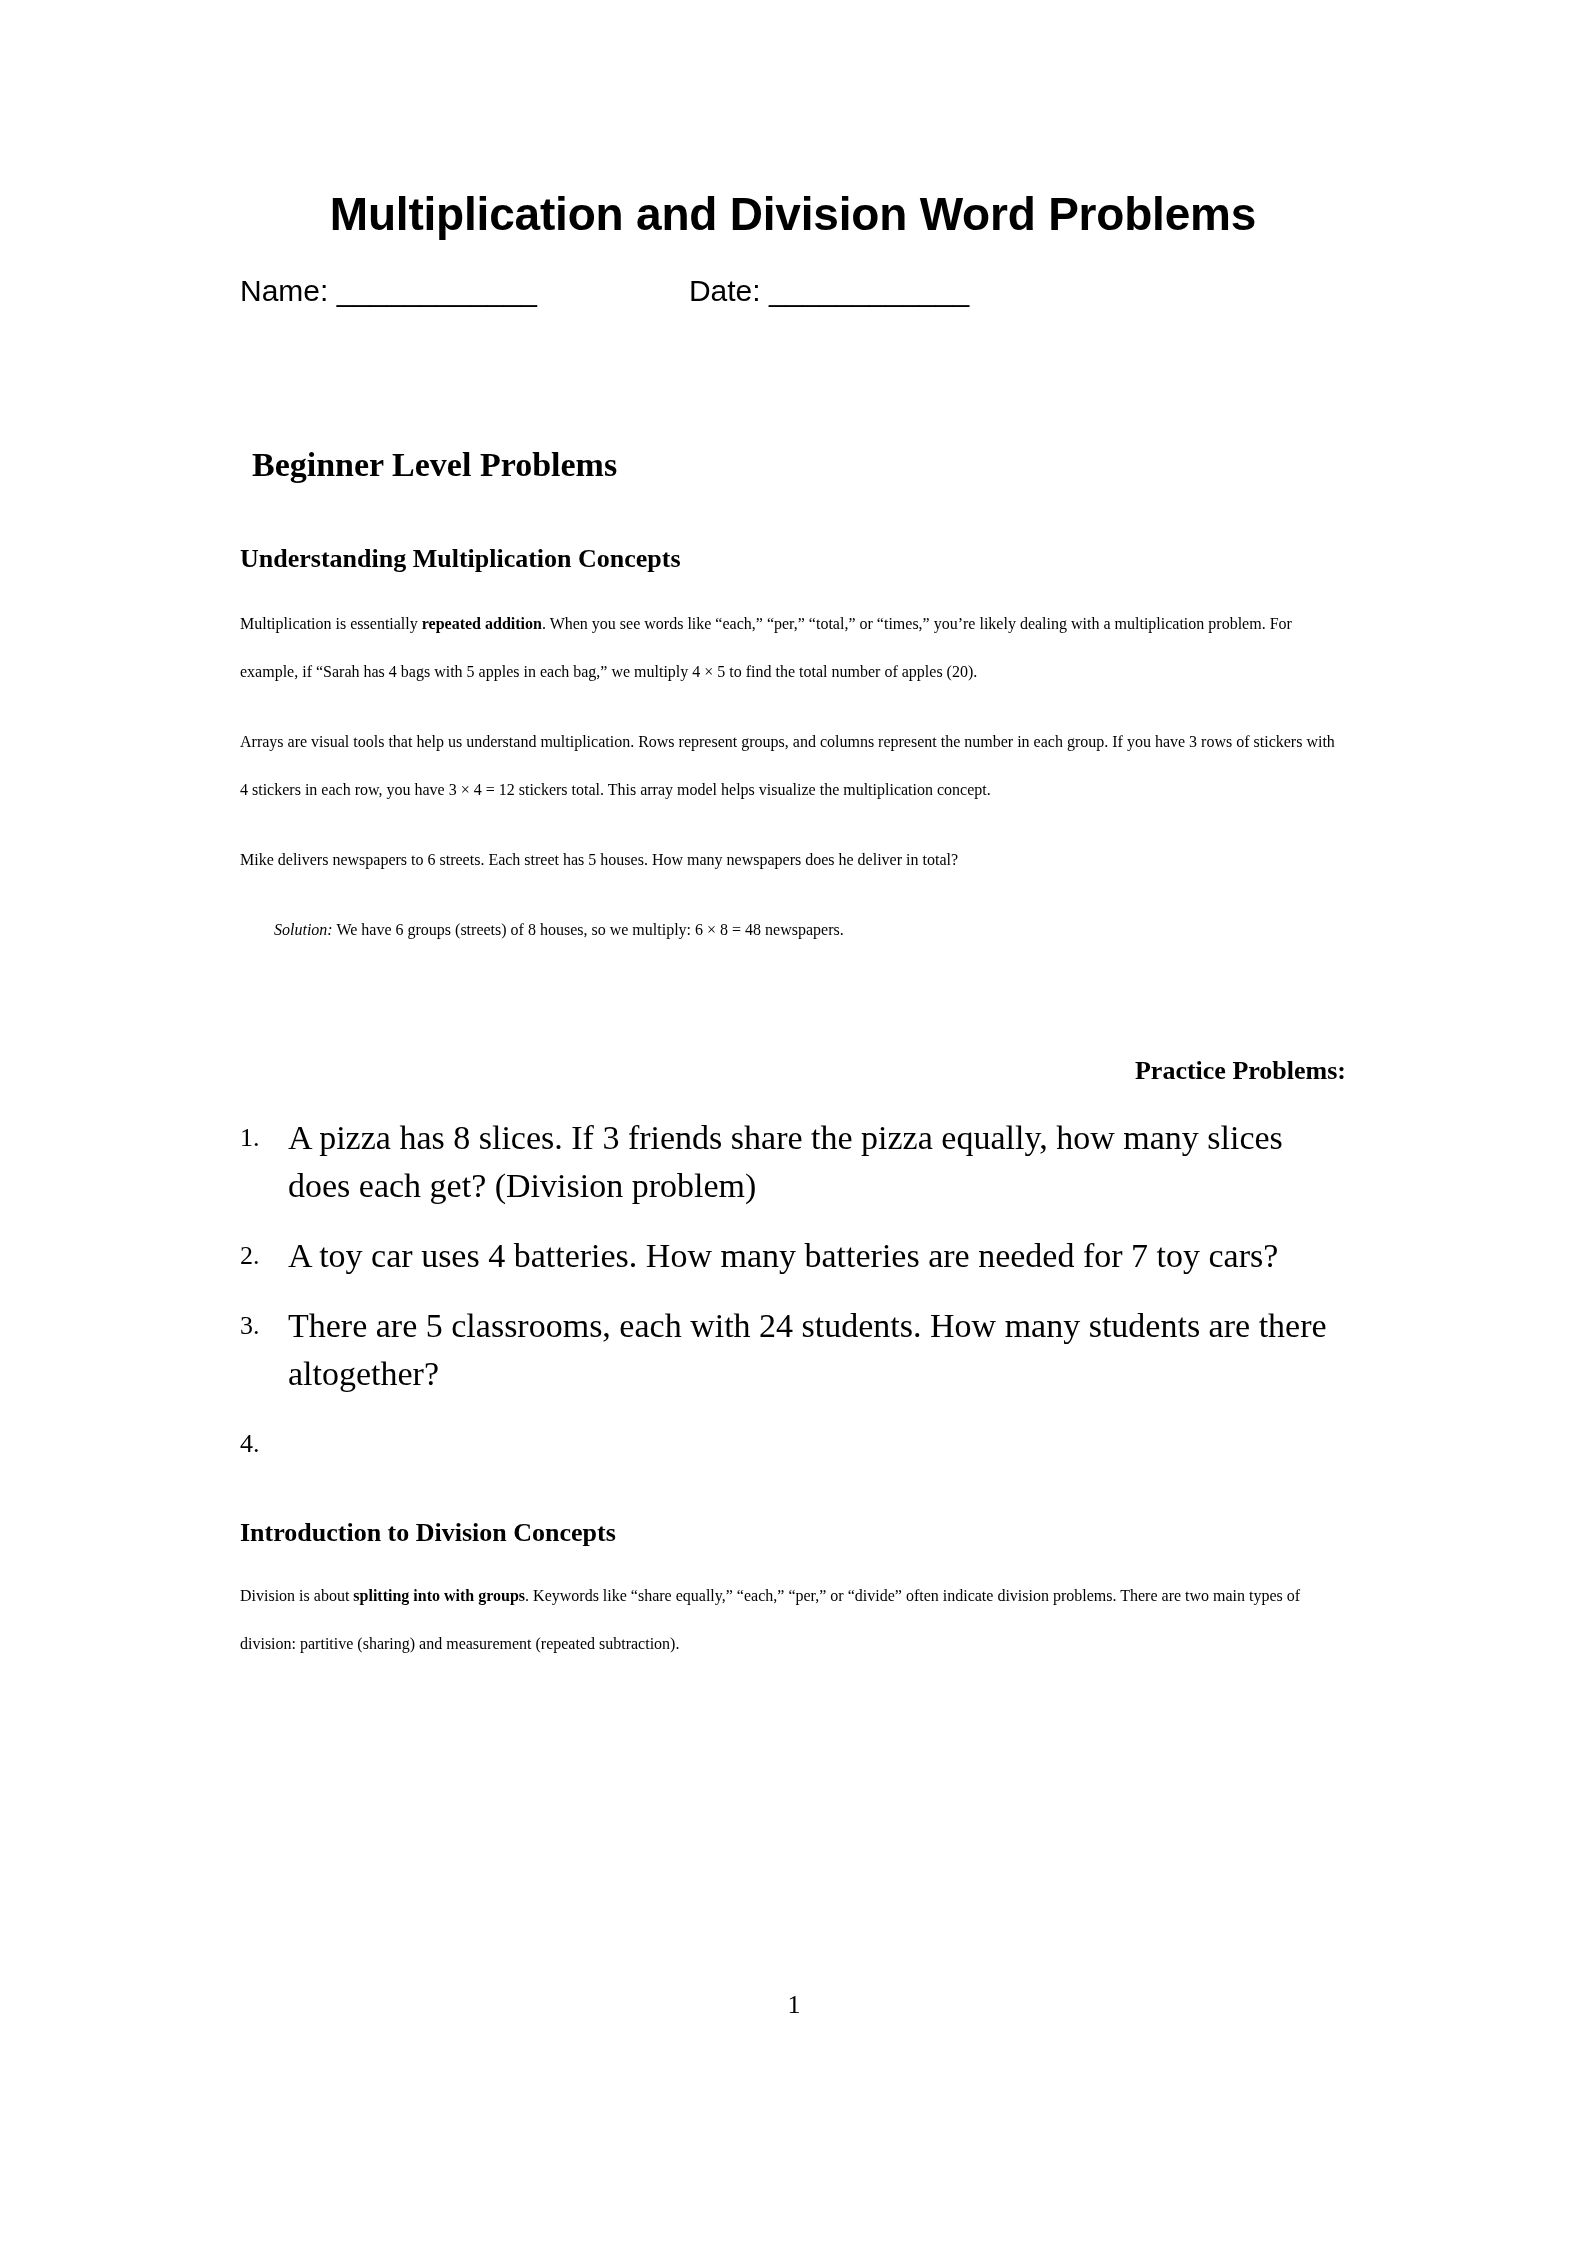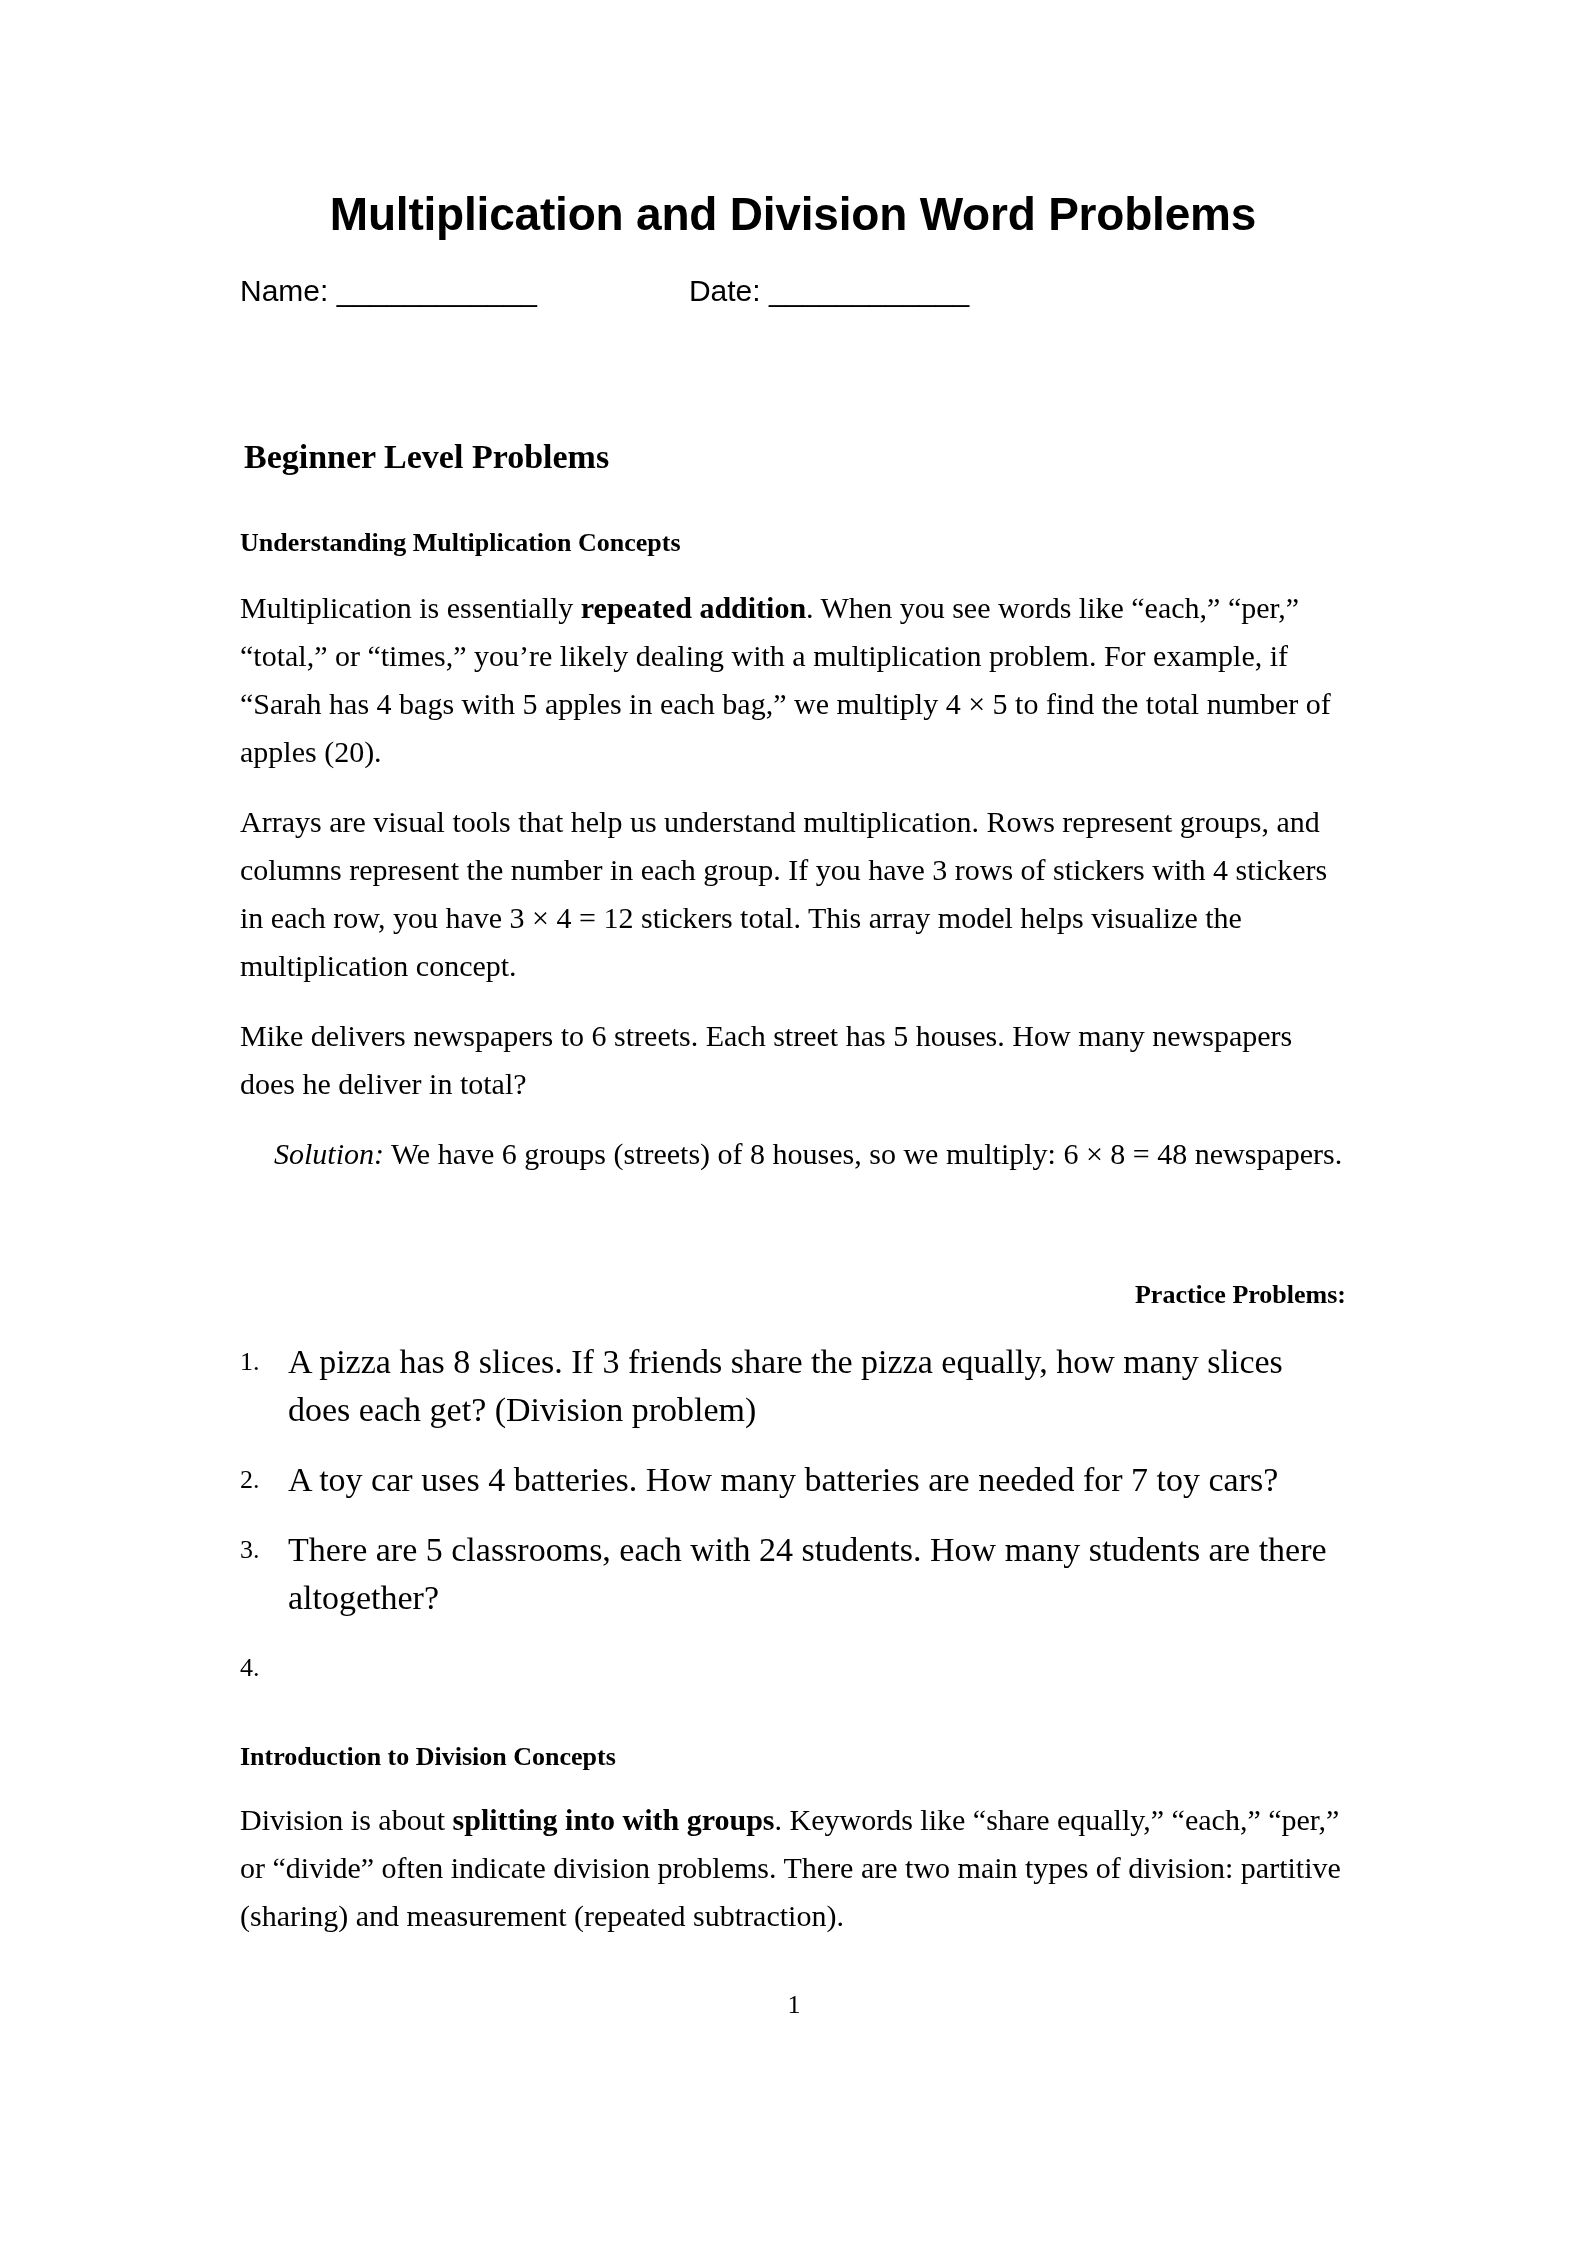--- a/index.html
+++ b/index.html
@@ -54,21 +54,21 @@
     display: inline-block;
     width: 152px;
   }
 
   
   h2.sec-h {
     font-family: "Liberation Serif", "DejaVu Serif", serif;
     font-weight: bold;
     font-size: 34px;
     line-height: 42px;
-    margin: 4px;
+    margin: 12px;
     padding-top: 120px;
   }
 
   h3.sub-h {
     font-family: "Liberation Serif", "DejaVu Serif", serif;
     font-weight: bold;
     font-size: 26px;
     line-height: 34px;
     margin: 0;
     padding-top: 44px;
@@ -82,21 +82,21 @@
     padding-top: 100px;
     text-align: right;
   }
 
   h3.sub-h.after-list {
     padding-top: 48px;
   }
 
   
   p.body {
-    font-size: 30px;
+    font-size: 16px;
     line-height: 48px;
     margin: 0;
     padding-top: 22px;
     text-align: left;
   }
 
   p.body.first {
     padding-top: 24px;
   }
 

